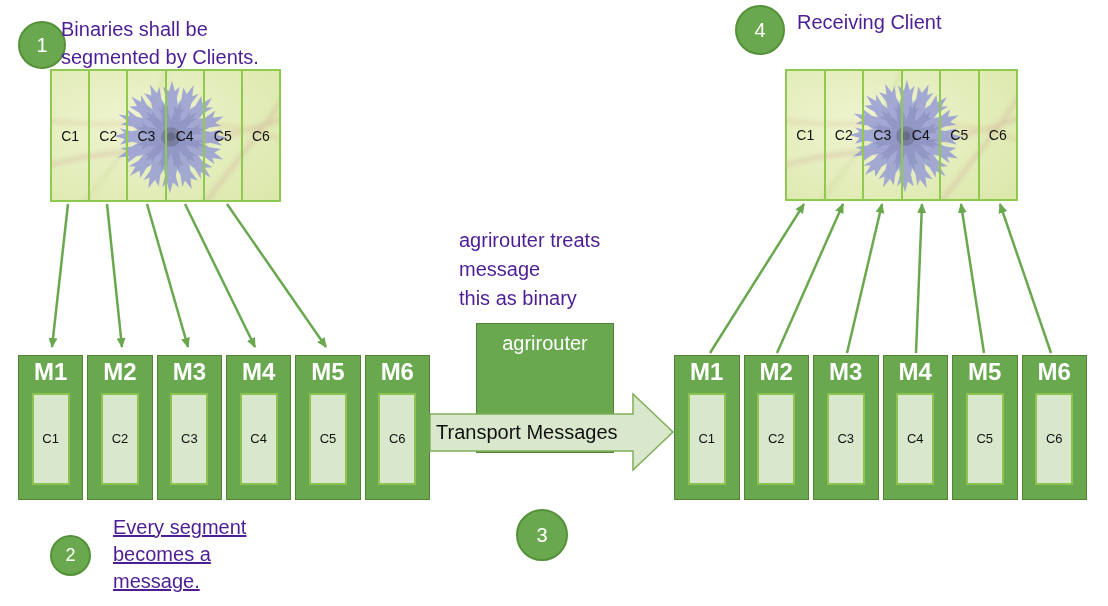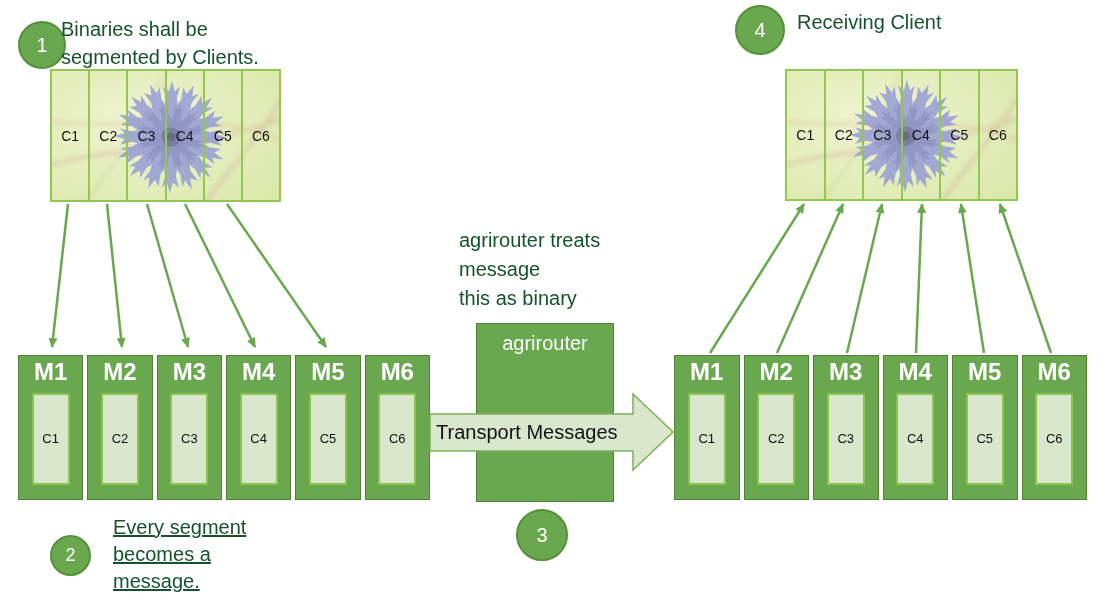--- a/index.html
+++ b/index.html
@@ -21,35 +21,35 @@
   #row-left{left:18px;top:355px;width:412px;height:145px;}
   #row-right{left:674px;top:355px;width:413px;height:145px;}
   .msg-box{flex:1;background:#6aa84f;border:1px solid #538235;display:flex;
            flex-direction:column;align-items:center;box-sizing:border-box;}
   .m-label{color:#ffffff;font-size:24px;font-weight:600;line-height:1.15;margin-top:2px;}
   .c-box{width:38px;height:92px;margin-top:7px;background:#d9e8cc;border:2px solid #8cc44f;
          display:flex;align-items:center;justify-content:center;font-size:13px;color:#111;
          box-sizing:border-box;}
 
   
-  .agri-box{position:absolute;left:476px;top:323px;width:138px;height:179px;
+  .agri-box{position:absolute;left:476px;top:323px;width:138px;height:130px;
             background:#6aa84f;border:1px solid #538235;text-align:center;box-sizing:border-box;}
   .agri-label{color:#fff;font-size:20px;margin-top:8px;}
 
   
   .step-circle{position:absolute;border-radius:50%;background:#6aa84f;border:2px solid #549138;
                color:#fff;display:flex;align-items:center;justify-content:center;
                font-size:20px;box-sizing:border-box;}
   #circle-1{left:18px;top:21px;width:48px;height:48px;}
   #circle-2{left:50px;top:535px;width:41px;height:41px;font-size:18px;}
   #circle-3{left:516px;top:509px;width:52px;height:52px;}
   #circle-4{left:735px;top:5px;width:50px;height:50px;}
 
   
-  .caption{position:absolute;color:#14532d;font-size:20px;line-height:28px;}
+  .caption{position:absolute;color:#4c1d95;font-size:20px;line-height:28px;}
   #cap-1{left:61px;top:15px;}
   #cap-2{left:113px;top:514px;line-height:27px;text-decoration:underline;}
   #cap-4{left:797px;top:8px;text-align:center;}
   #note{left:459px;top:226px;line-height:29px;}
 
   
   #arrow-layer{position:absolute;left:0;top:0;z-index:5;pointer-events:none;}
   #transport-label{position:absolute;left:436px;top:421px;width:210px;text-align:left;
                    font-size:20px;color:#111;z-index:6;}
 </style>

